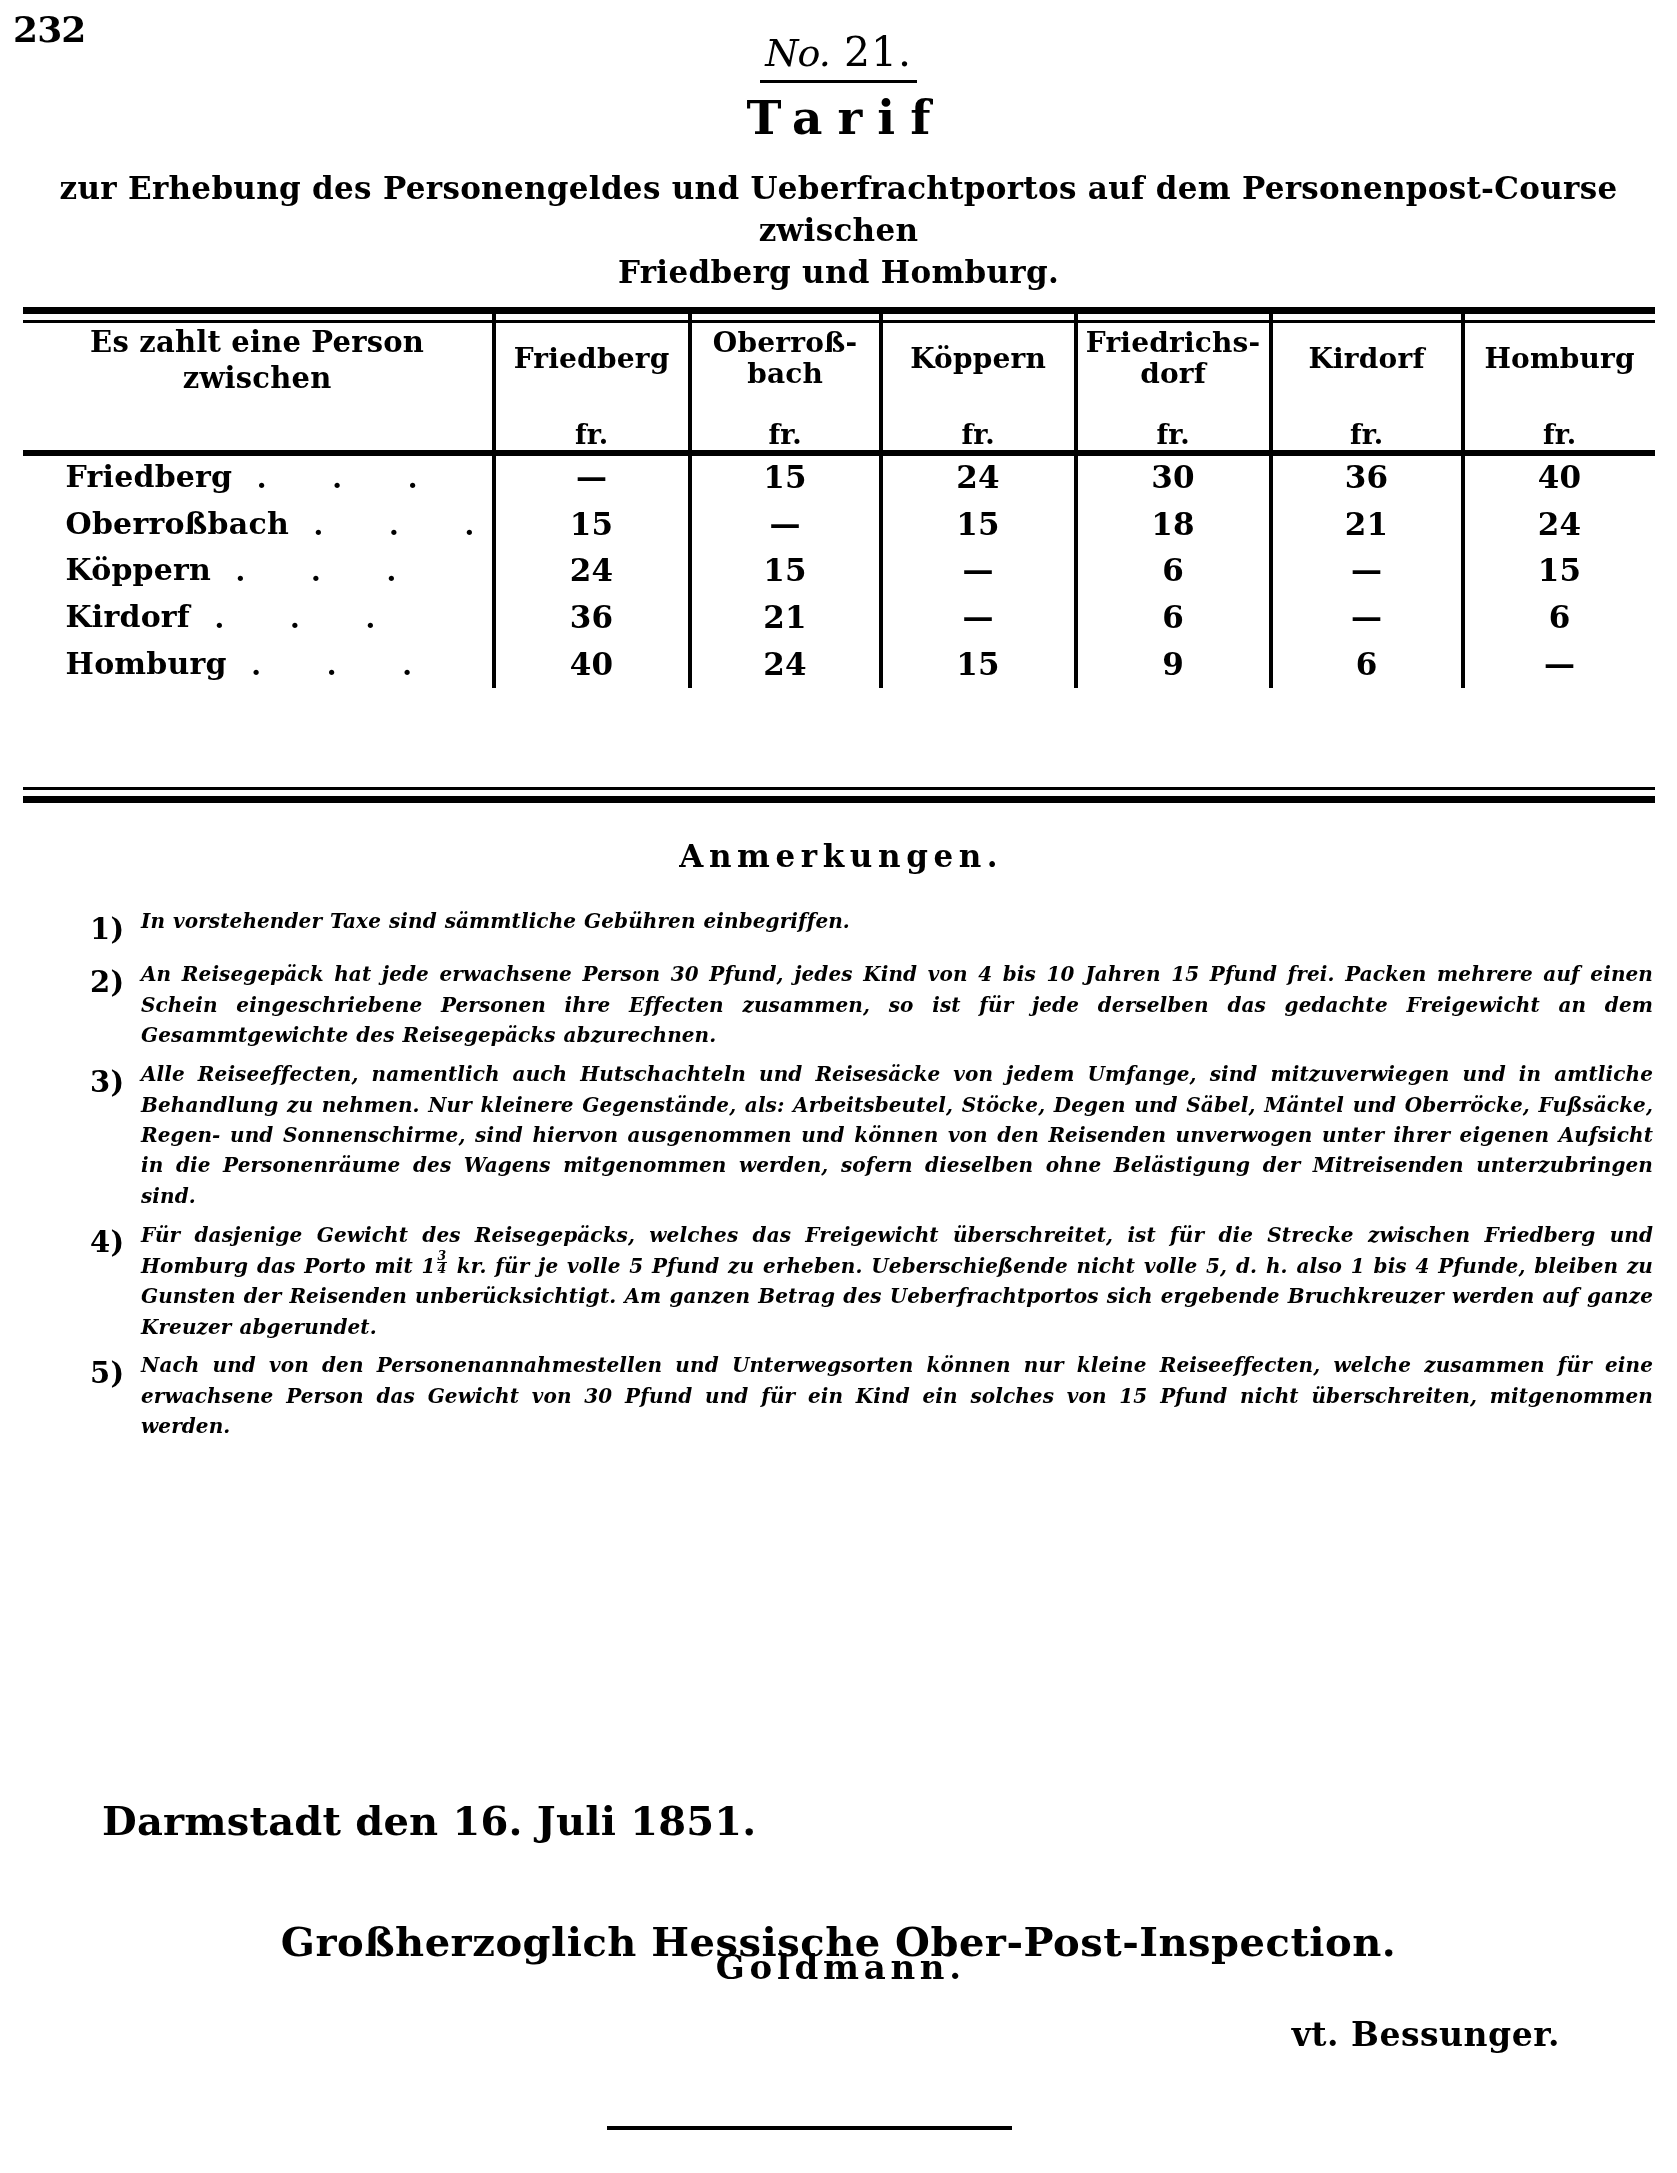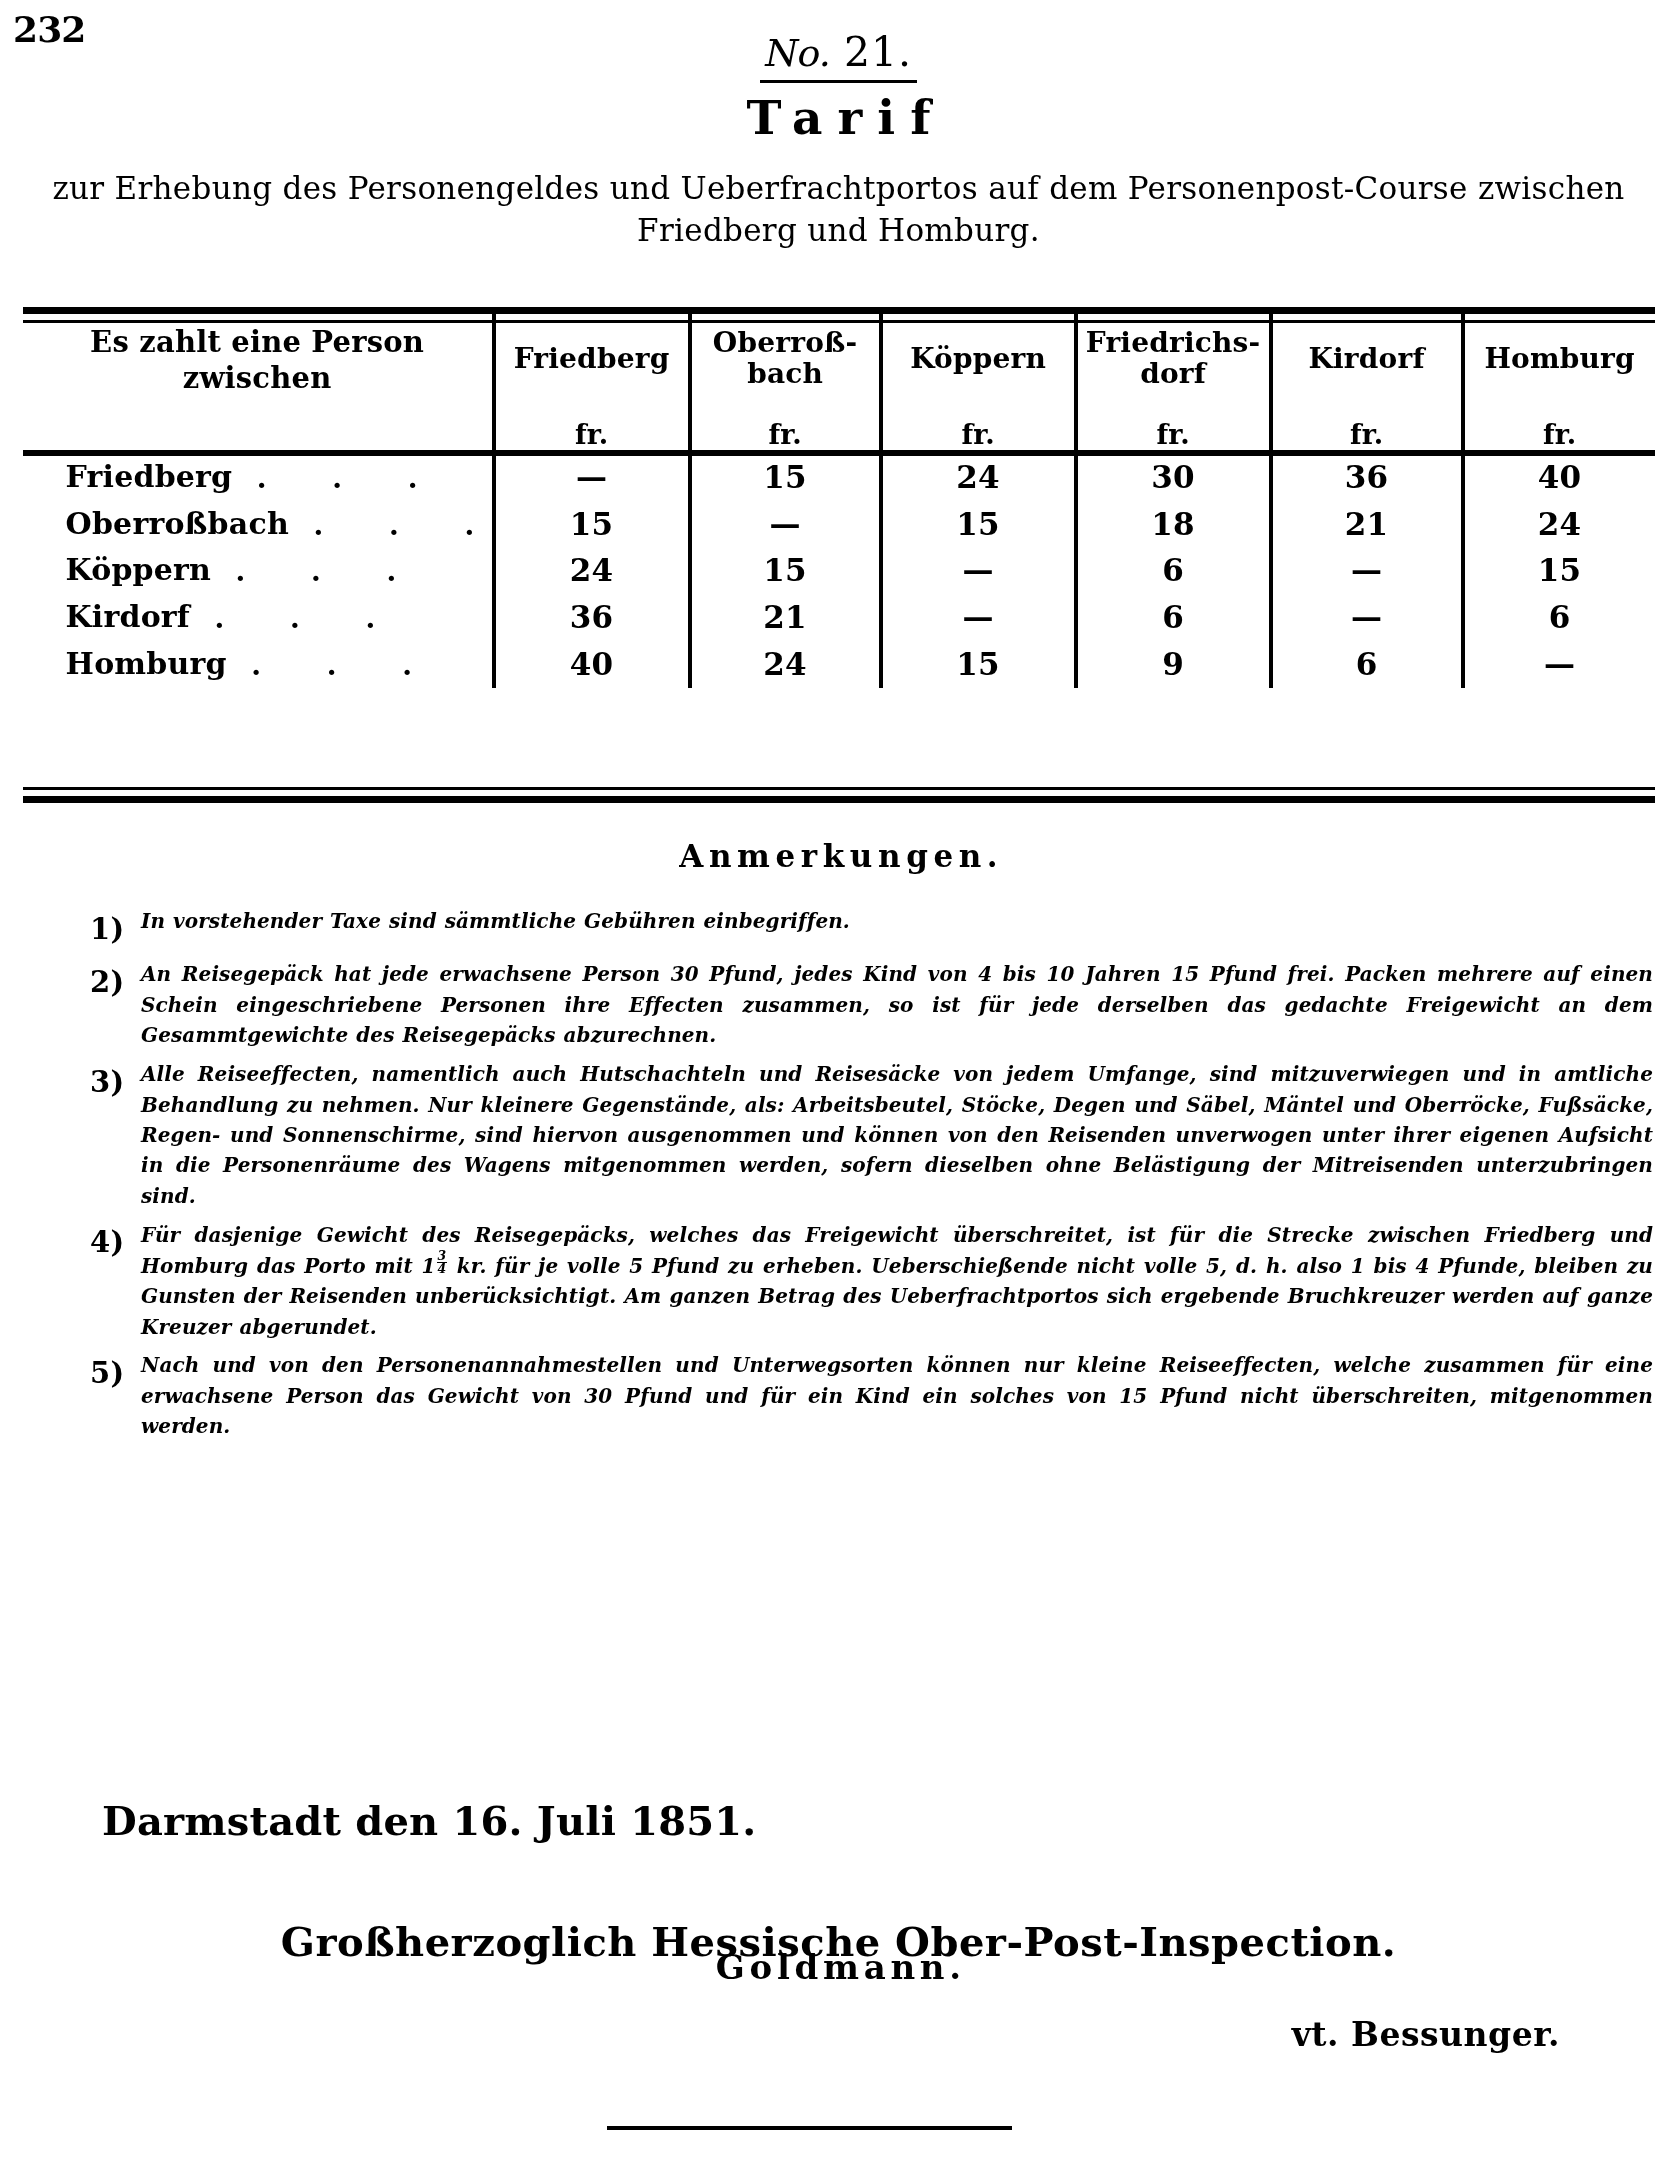--- a/index.html
+++ b/index.html
@@ -76,21 +76,21 @@
     text-indent: 15px;
   }
 
   .subtitle {
     position: absolute;
     left: 17px;
     right: 17px;
     top: 168px;
     text-align: center;
     font-size: 31px;
-    font-weight: 400;
+    font-weight: 700;
     line-height: 1.35;
     letter-spacing: 0.3px;
   }
 
   
   .tbl-wrap {
     position: absolute;
     left: 22.6px;
     top: 311px;
     width: 1632px;

